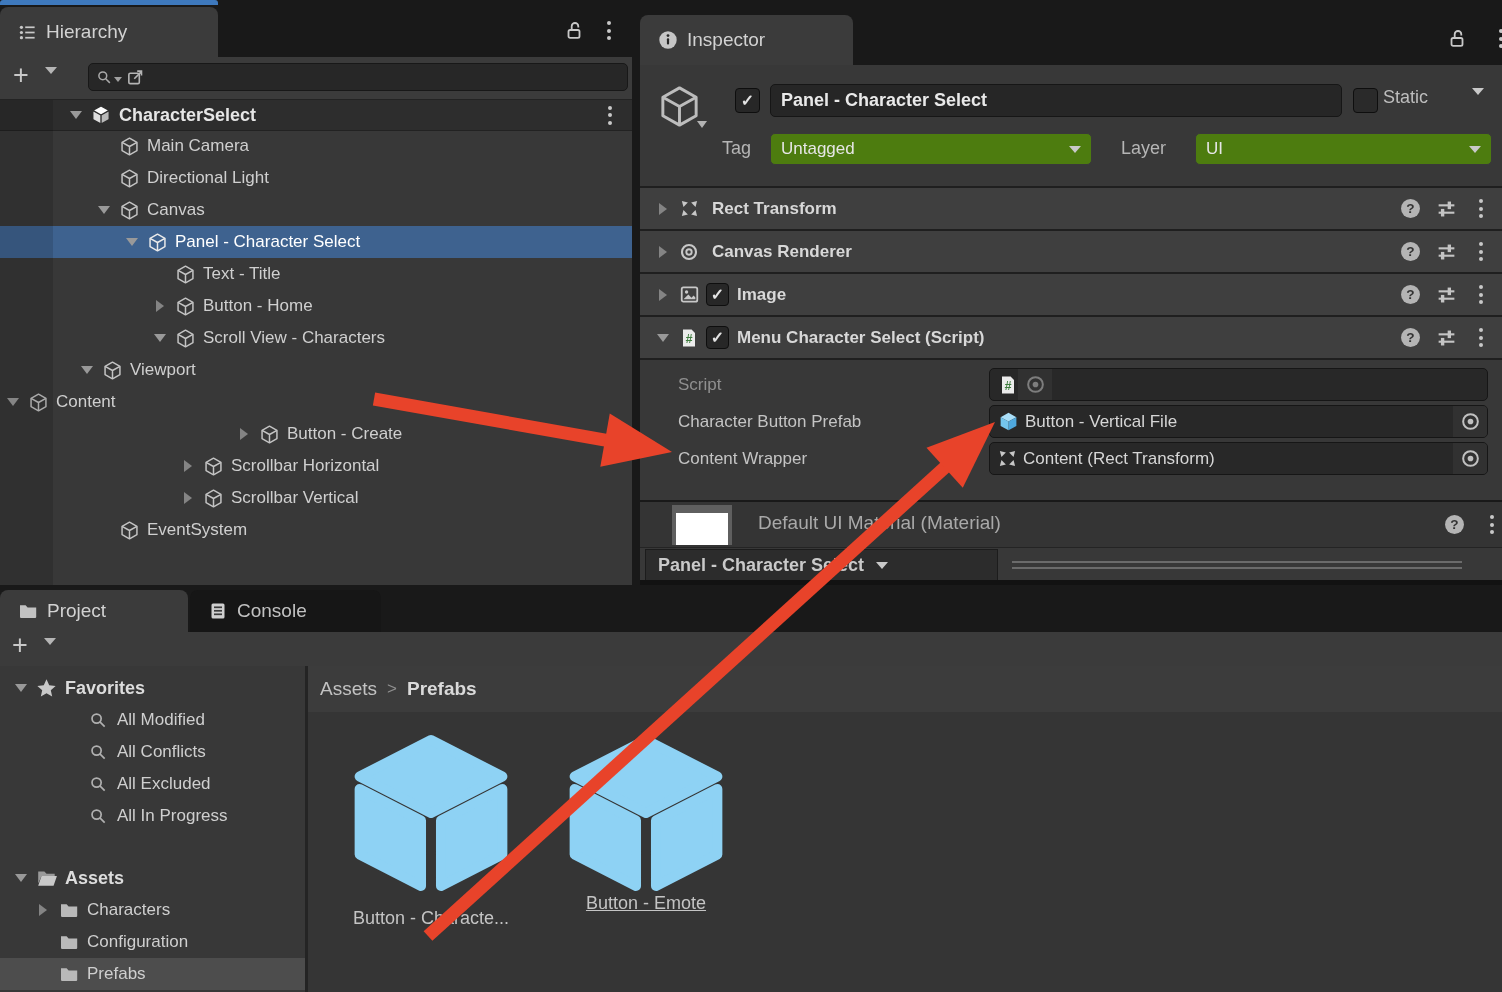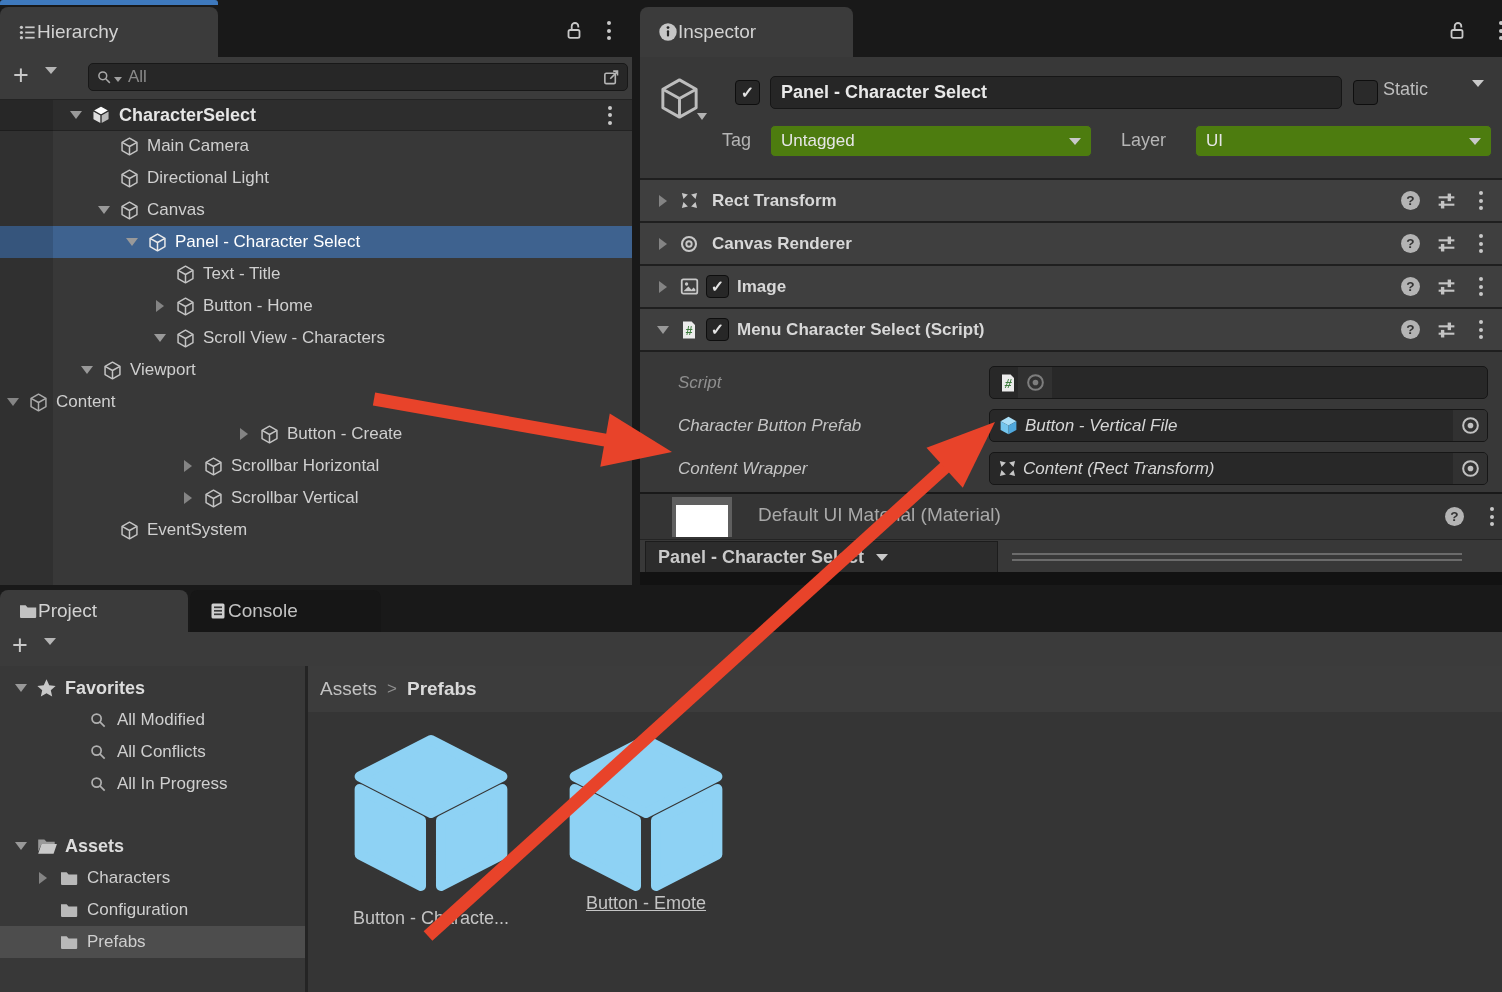--- a/index.html
+++ b/index.html
@@ -3,21 +3,21 @@
 <meta charset="utf-8">
 <style>
   html,body{margin:0;padding:0;background:#191919;}
   #root{position:relative;width:1502px;height:992px;overflow:hidden;
         font-family:"Liberation Sans",sans-serif;color:#c8c8c8;
         background:#191919;-webkit-font-smoothing:antialiased;}
   .abs{position:absolute;}
   .panel{position:absolute;background:#383838;}
   .tabbar{position:absolute;left:0;right:0;height:57px;background:#191919;}
   .tab{position:absolute;top:7px;bottom:0;background:#3b3b3b;border-radius:8px 8px 0 0;
-       display:flex;align-items:center;padding:0 18px;font-size:19px;color:#d2d2d2;}
+       display:flex;align-items:center;gap:9px;padding:0 18px;font-size:19px;color:#d2d2d2;}
   .tab.inactive{background:#1d1d1d;color:#c2c2c2;}
   .accent-strip{position:absolute;top:0;height:5px;border-radius:3px 3px 0 0;}
   .row{position:relative;display:flex;align-items:center;height:32px;font-size:17px;color:#cfcfcf;}
   .row .lbl{white-space:nowrap;}
   .tri-down{width:0;height:0;border-left:6.5px solid transparent;border-right:6.5px solid transparent;border-top:8px solid #999;}
   .tri-right{width:0;height:0;border-top:6.5px solid transparent;border-bottom:6.5px solid transparent;border-left:8px solid #848484;}
   .arrow-slot{width:26px;display:flex;justify-content:center;flex:none;}
   .ico{display:flex;align-items:center;justify-content:center;flex:none;}
   .gap6{width:6px;flex:none;}
   .kebab{display:flex;flex-direction:column;gap:3.5px;align-items:center;justify-content:center;width:18px;}
@@ -27,21 +27,21 @@
   .field{display:flex;align-items:center;height:31px;background:#282828;border:1px solid #161616;
          border-radius:5px;overflow:hidden;}
   .field .ftxt{flex:1;white-space:nowrap;overflow:hidden;font-size:17px;color:#d6d6d6;padding-left:6px;}
   .picker{width:34px;align-self:stretch;background:#313131;display:flex;align-items:center;justify-content:center;flex:none;}
   .dropdown{display:flex;align-items:center;height:30px;background:#4d7c0f;border:1px solid #393939;
             border-radius:5px;padding:0 10px;font-size:17px;color:#e6e6e6;}
   .dd-caret{margin-left:auto;width:0;height:0;border-left:6px solid transparent;border-right:6px solid transparent;border-top:7px solid #c9c9c9;}
   .comp-header{display:flex;align-items:center;height:41px;background:#3f3f3f;border-bottom:2px solid #1f1f1f;
                font-size:17px;font-weight:bold;color:#d8d8d8;}
   .comp-right{margin-left:auto;display:flex;align-items:center;gap:15px;padding-right:12px;}
-  .f-row{display:flex;align-items:center;height:31px;margin:12px 14px 6px 0;font-style:italic;}
+  .f-row{display:flex;align-items:center;height:31px;margin:6px 14px 6px 0;}
   .f-label{width:311px;padding-left:38px;font-size:17px;color:#c4c4c4;white-space:nowrap;flex:none;}
   .grid-item-label{position:absolute;width:240px;text-align:center;font-size:18px;color:#c4c4c4;white-space:nowrap;}
   input.search{background:transparent;border:none;outline:none;color:#d8d8d8;font-size:17px;
                font-family:"Liberation Sans",sans-serif;flex:1;}
   input.search::placeholder{color:#8a8a8a;}
   svg{display:block;}
 </style>
 </head>
 <body>
 
@@ -84,21 +84,20 @@
       <span class="abs" style="left:13px;top:3px;font-size:27px;color:#c8c8c8;">+</span>
       <span class="abs" style="left:45px;top:17px;"><span class="dd-caret" style="border-top-color:#b5b5b5;"></span></span>
       <div class="abs field" style="left:88px;top:6px;width:538px;height:26px;background:#272727;border-color:#181818;">
         <span class="ico" style="margin-left:7px;">
           <svg width="17" height="17" viewBox="0 0 20 20" fill="none" stroke="#a8a8a8" stroke-width="1.8">
               <circle cx="8" cy="8" r="4.6"></circle>
               <line x1="11.4" y1="11.4" x2="16.3" y2="16.3"></line>
             </svg>
         </span>
         <span style="width:0;height:0;border-left:4px solid transparent;border-right:4px solid transparent;border-top:5px solid #a0a0a0;margin:4px 4px 0 1px;"></span>
-        <input class="search" placeholder="All" style="">
         <span class="ico" style="margin-right:6px;">
           <svg width="19" height="19" viewBox="0 0 20 20" fill="none" stroke="#b5b5b5" stroke-width="1.7">
               <rect x="3" y="5.5" width="11" height="11" rx="1.5"></rect>
               <path d="M8.7 11.3 16.2 3.8 M11.8 3.3 h4.5 v4.5"></path>
             </svg>
         </span>
       </div>
     </div>
 
     <div class="abs row" style="left:0;top:100px;right:0;height:30px;background:#2d2d2d;border-bottom:1px solid #222;padding-left:63px;">
@@ -282,21 +281,21 @@
             </svg>
           </span>
           <span class="gap6"></span>
           <span class="lbl">EventSystem</span>
         </div>
       </div>
 
     <div class="abs" style="left:0;top:100px;width:53px;height:485px;background:rgba(0,0,0,0.13);pointer-events:none;"></div>
   </div>
 
-  <div class="panel" id="inspector-panel" style="left:640px;top:0;width:862px;height:585px;">
+  <div class="panel" id="inspector-panel" style="left:640px;top:8px;width:862px;height:585px;">
     <div class="tabbar">
       <div class="tab" style="left:0;width:177px;">
         <span class="ico">
           <svg width="20" height="20" viewBox="0 0 20 20">
               <circle cx="10" cy="10" r="8.7" fill="#c6c6c6"></circle>
               <rect x="8.9" y="8.3" width="2.2" height="6.3" rx="1" fill="#262626"></rect>
               <circle cx="10" cy="5.6" r="1.4" fill="#262626"></circle>
             </svg>
         </span>
         <span>Inspector</span>
@@ -642,20 +641,31 @@
         </div>
         <div class="row" style="padding-left: 60px;">
           <span class="arrow-slot"></span>
           <span class="ico" style="width:25px;">
             <svg width="19" height="19" viewBox="0 0 20 20" fill="none" stroke="#b0b0b0" stroke-width="1.8">
               <circle cx="8" cy="8" r="4.8"></circle>
               <line x1="11.5" y1="11.5" x2="16.5" y2="16.5"></line>
             </svg>
           </span>
           <span class="gap6"></span>
+          <span class="lbl" style="">All Excluded</span>
+        </div>
+        <div class="row" style="padding-left: 60px;">
+          <span class="arrow-slot"></span>
+          <span class="ico" style="width:25px;">
+            <svg width="19" height="19" viewBox="0 0 20 20" fill="none" stroke="#b0b0b0" stroke-width="1.8">
+              <circle cx="8" cy="8" r="4.8"></circle>
+              <line x1="11.5" y1="11.5" x2="16.5" y2="16.5"></line>
+            </svg>
+          </span>
+          <span class="gap6"></span>
           <span class="lbl" style="">All In Progress</span>
         </div>
         <div style="height: 30px;"></div>
         <div class="row" style="padding-left: 8px;">
           <span class="arrow-slot">
             <span class="tri-down"></span>
           </span>
           <span class="ico" style="width:25px;">
             <svg width="22" height="22" viewBox="0 0 20 20">
               <path d="M2 4 h5.6 l2 2.2 H17 v2 H5 L2 15Z" fill="#9a9a9a"></path>

